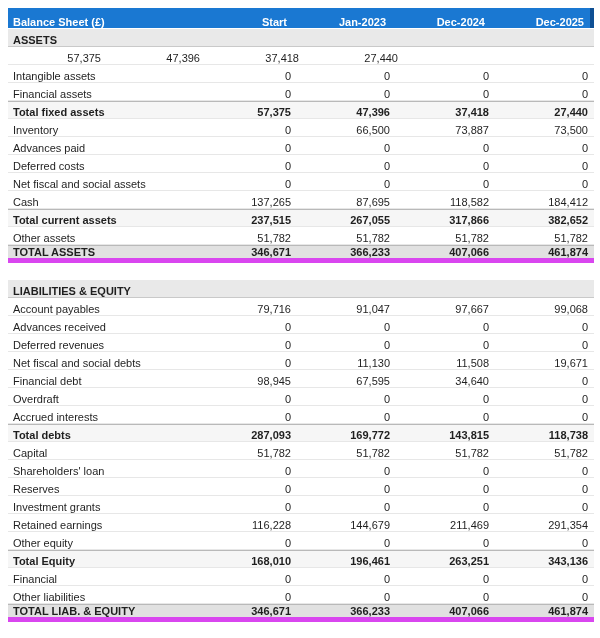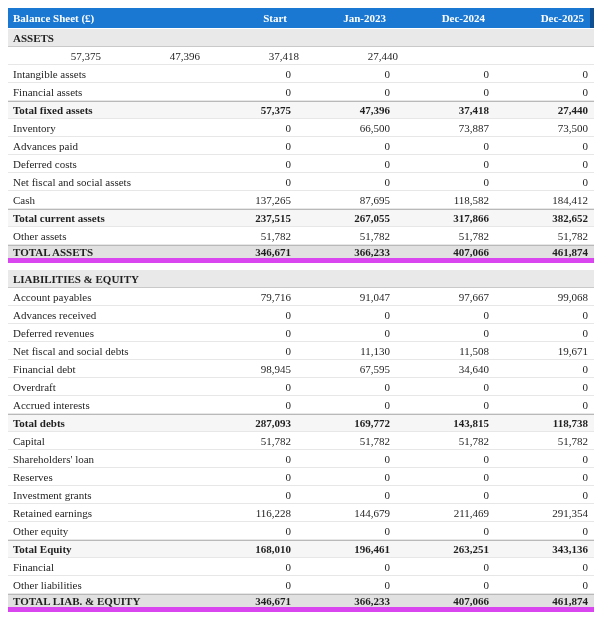--- a/index.html
+++ b/index.html
@@ -6,25 +6,24 @@
   body {
     width: 600px; height: 638px;
     background: #ffffff;
     font-family: "Liberation Sans", sans-serif;
     font-size: 11px;
     color: #1f1f1f;
     overflow: hidden;
   }
   .sheet { position: absolute; left: 8px; top: 8px; width: 586px; }
   .row {
-    display: flex; align-items: center;
+    display: flex; align-items: flex-end;
     height: 18px; box-sizing: border-box;
     border-bottom: 1px solid var(--row-border, #e7e7e7);
     background: #ffffff;
-    font-family: Liberation Serif, serif;
   }
   .cell { box-sizing: border-box; }
   .cell.label { flex: 1; padding-left: 5px; white-space: nowrap; overflow: hidden; }
   .cell.num { width: 99px; text-align: right; padding-right: 6px; white-space: nowrap; }
   .row.header {
     height: 20px;
     background: var(--header-bg, #1a78d2);
     color: var(--header-text, #ffffff);
     font-weight: bold;
     border-bottom: none;
@@ -40,21 +39,21 @@
     background: var(--subtotal-bg, #f6f6f6);
     font-weight: bold;
     border-top: 1px solid var(--strong-border, #b9b9b9);
   }
   .row.grand {
     background: var(--grand-bg, #e1e1e1);
     font-weight: bold;
     border-top: 1px solid var(--strong-border, #b9b9b9);
     border-bottom: 5px solid #d946ef;
   }
-  .section + .section { margin-top: 7px; }
+  .section + .section { margin-top: 17px; }
 </style>
 </head>
 <body>
 
 <div class="sheet">
   <div class="row header">
     <div class="cell label">Balance Sheet (£)</div>
     <div class="cell num">Start</div>
     <div class="cell num">Jan-2023</div>
     <div class="cell num">Dec-2024</div>

